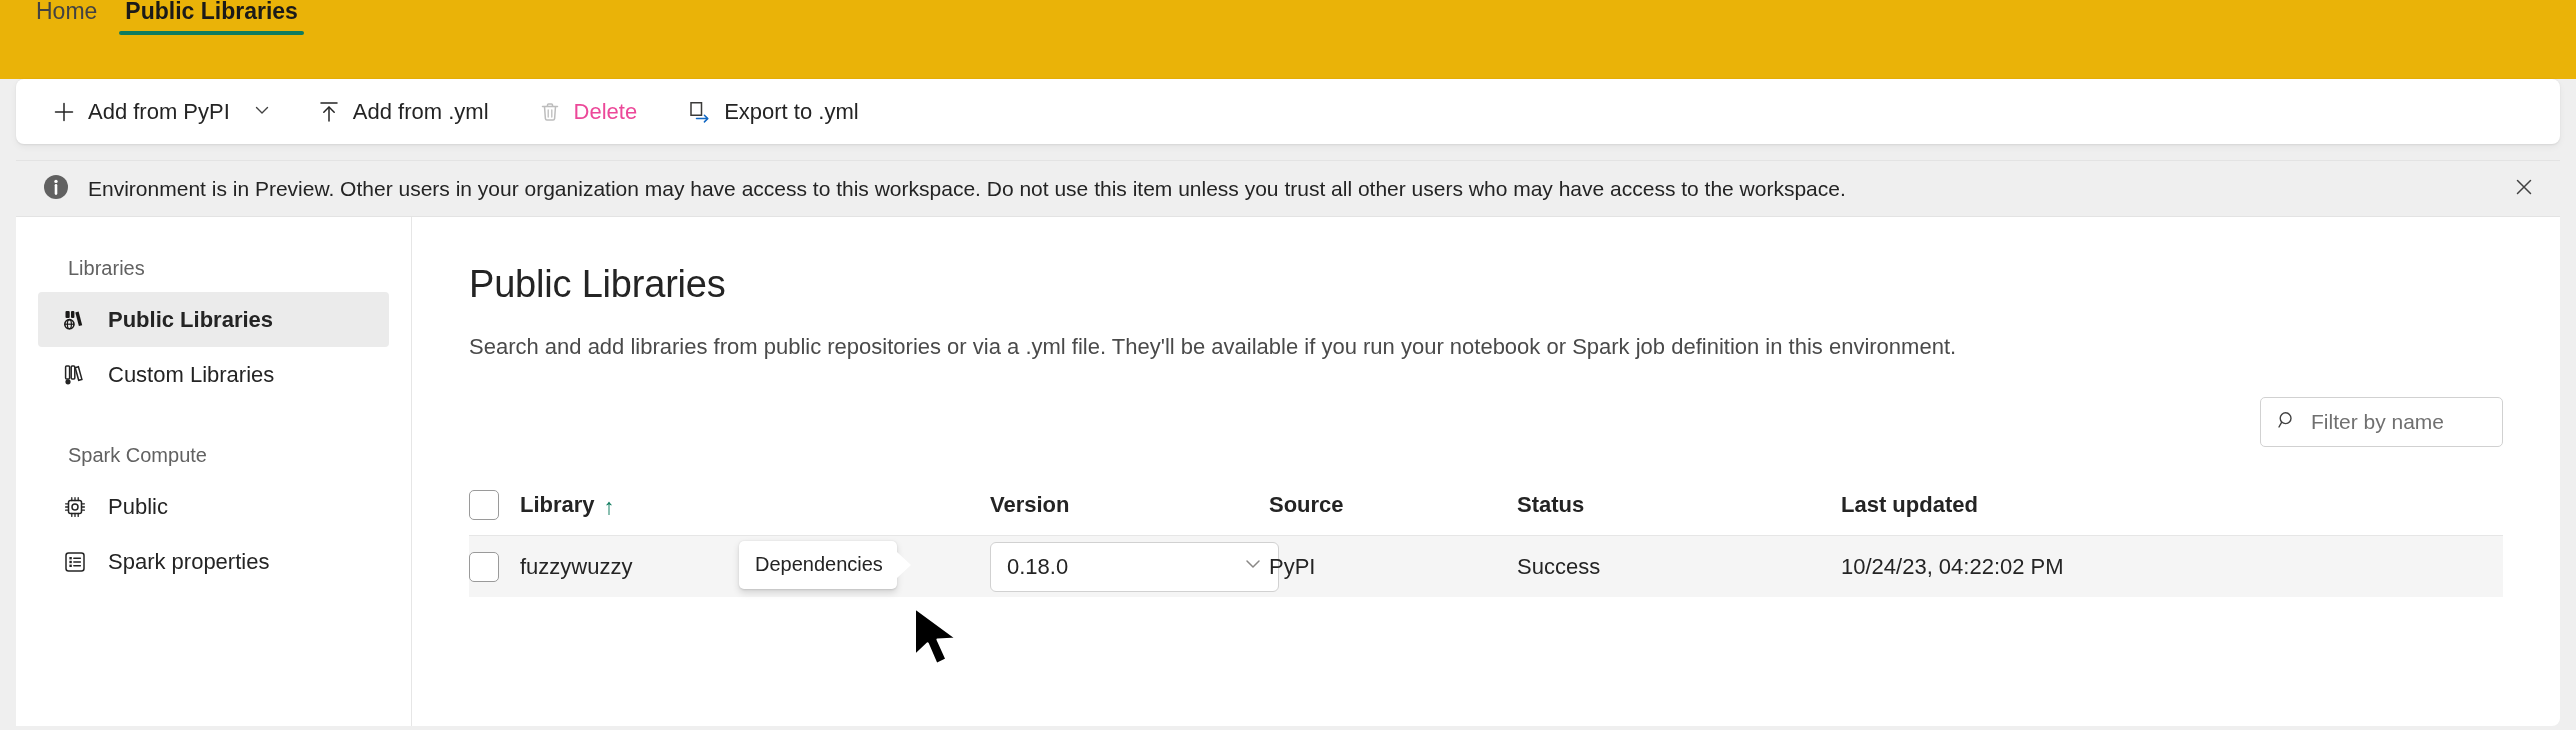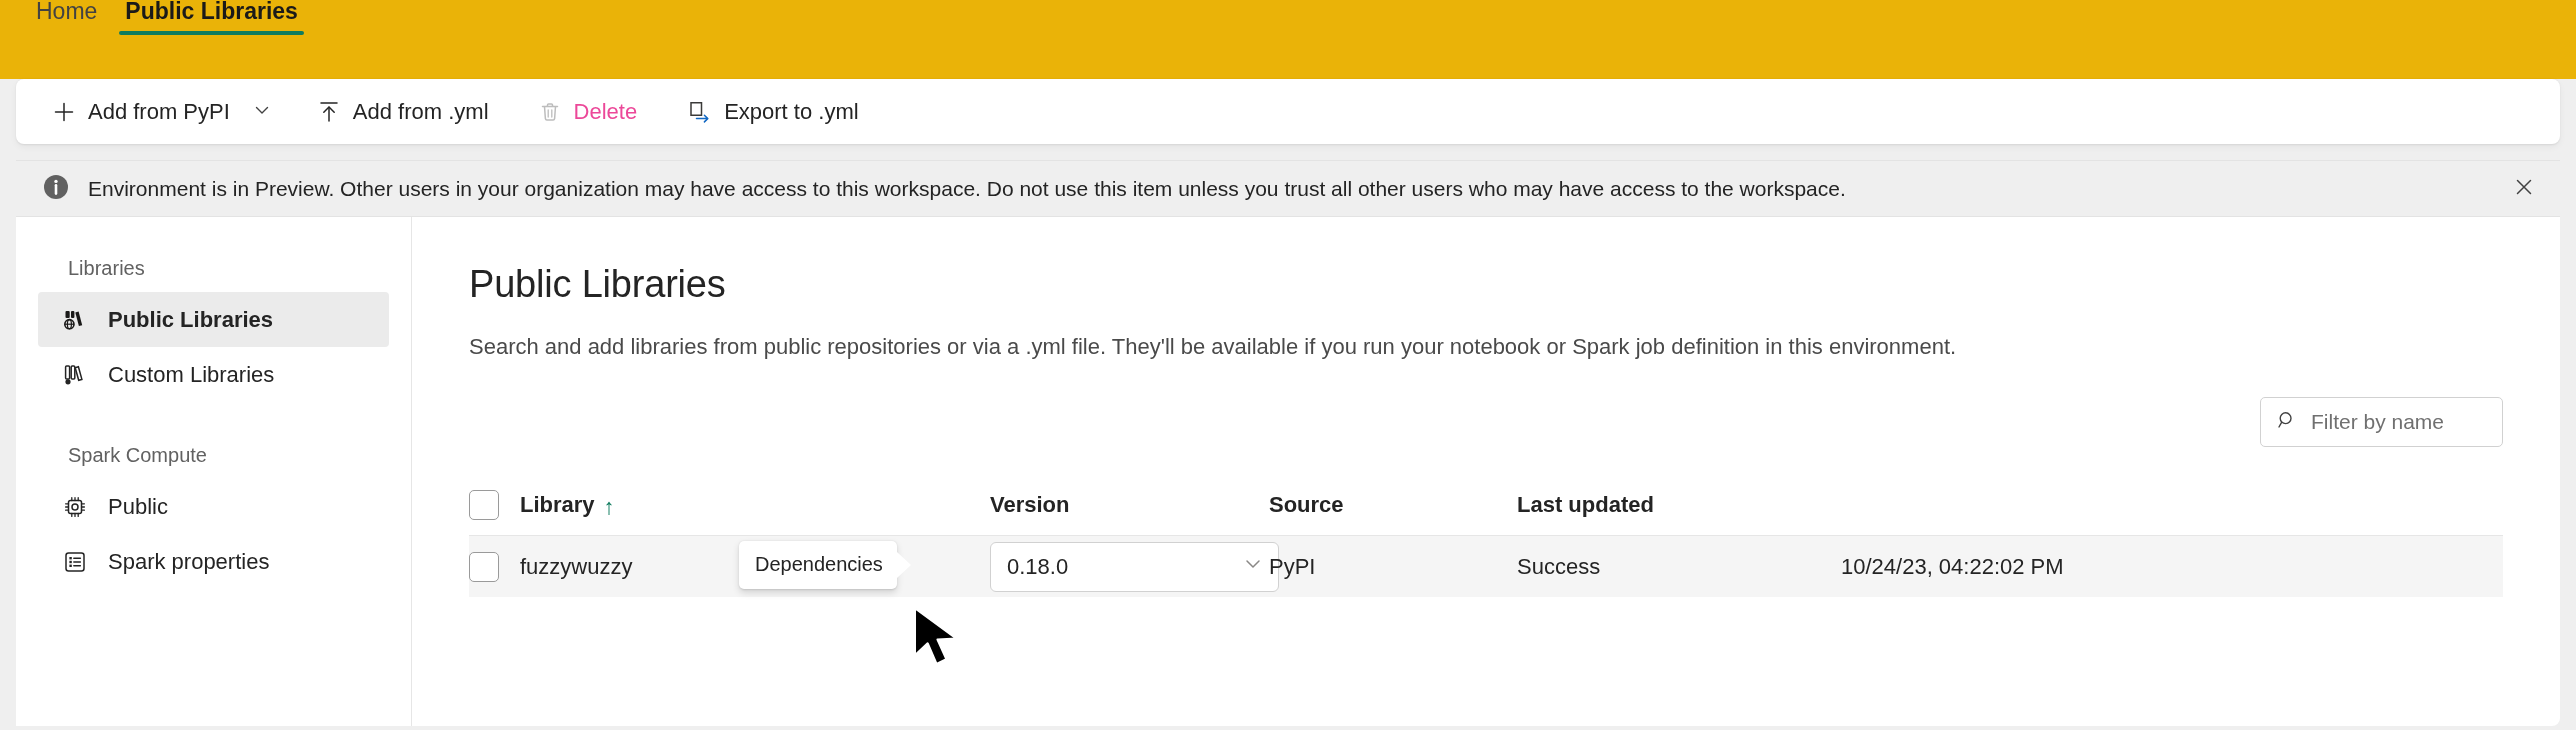--- a/index.html
+++ b/index.html
@@ -445,20 +445,21 @@
             <div class="checkbox"></div>
           </div>
           <div class="c-lib">
             <span class="th">
               <span>Library</span>
               <span class="sort-asc">↑</span>
             </span>
           </div>
           <div class="c-ver th">Version</div>
           <div class="c-src th">Source</div>
+          <div class="c-stat th">Status</div>
           <div class="c-upd th">Last updated</div>
         </div>
 
         <div class="tr row">
           <div class="c-check">
             <div class="checkbox"></div>
           </div>
 
           <div class="c-lib">
             <span class="td">fuzzywuzzy</span>

